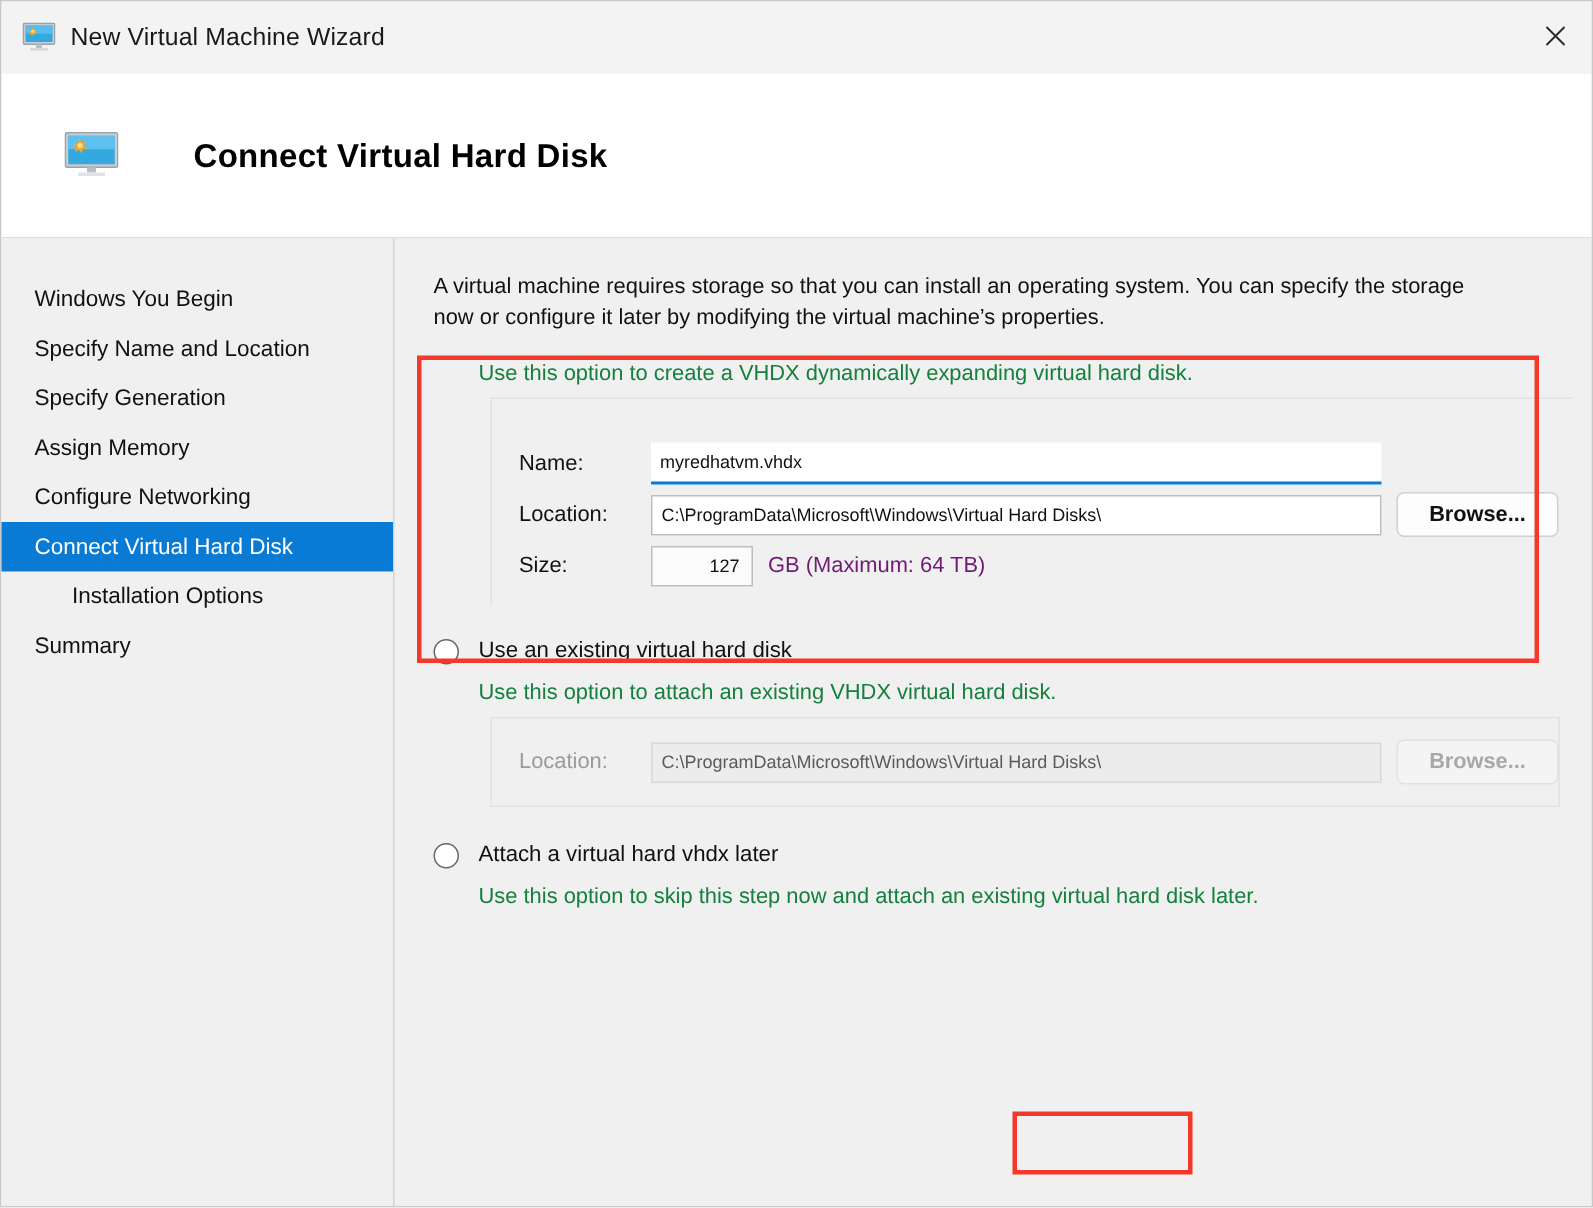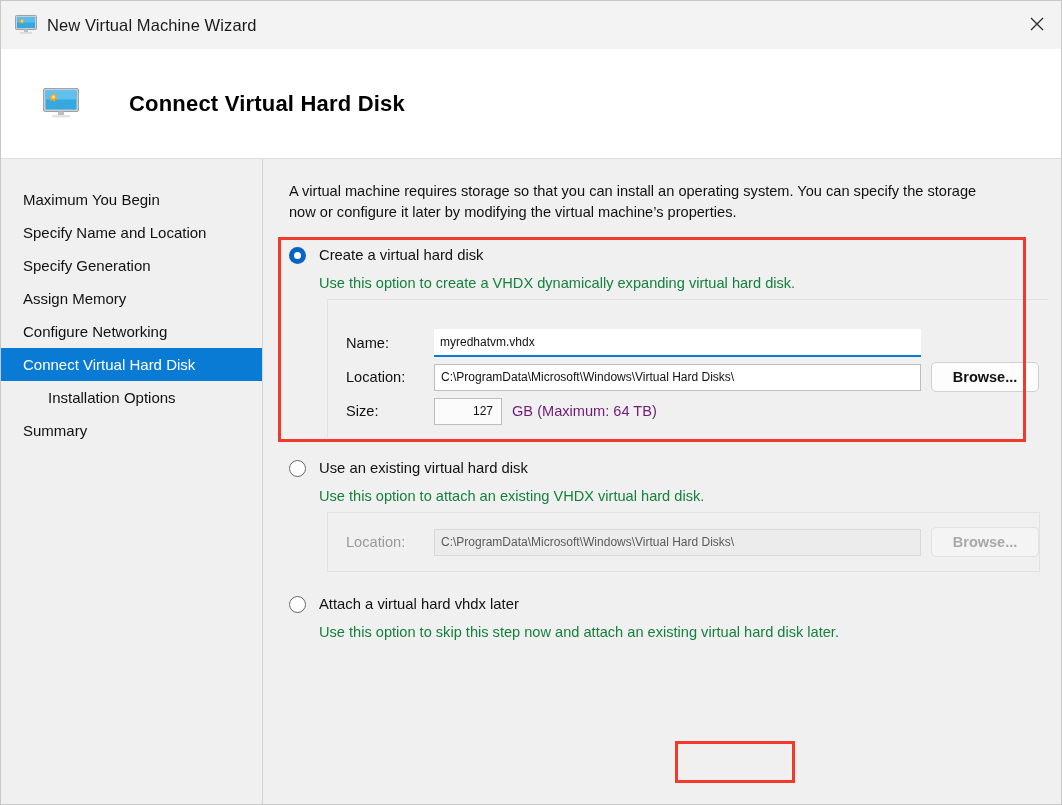--- a/index.html
+++ b/index.html
@@ -324,21 +324,21 @@
         <rect x="9" y="27" width="18" height="2.4" rx="0.8" fill="#dfe3e6"></rect>
       </svg>
     </span>
     <span class="header-title">Connect Virtual Hard Disk</span>
   </div>
 
   <div class="body">
 
     <div class="sidebar">
       <div class="nav-item">
-        <span>Maximum You Begin</span>
+        <span>Windows You Begin</span>
       </div>
       <div class="nav-item">
         <span>Specify Name and Location</span>
       </div>
       <div class="nav-item">
         <span>Specify Generation</span>
       </div>
       <div class="nav-item">
         <span>Assign Memory</span>
       </div>
@@ -354,24 +354,20 @@
       <div class="nav-item">
         <span>Summary</span>
       </div>
     </div>
 
     <div class="content">
 
       <p class="intro">A virtual machine requires storage so that you can install an operating system. You can specify the storage now or configure it later by modifying the virtual machine’s properties.</p>
 
       <div class="option">
-        <div class="option-head">
-          <span class="radio checked"></span>
-          <span class="option-label">Create a virtual hard disk</span>
-        </div>
         <div class="option-desc">Use this option to create a VHDX dynamically expanding virtual hard disk.</div>
 
         <div class="fieldpanel">
           <div class="field-row">
             <span class="field-label">Name:</span>
             <input class="txt namew focused" value="myredhatvm.vhdx" style="">
           </div>
           <div class="field-row">
             <span class="field-label">Location:</span>
             <input class="txt wide" value="C:\ProgramData\Microsoft\Windows\Virtual Hard Disks\" style="">

